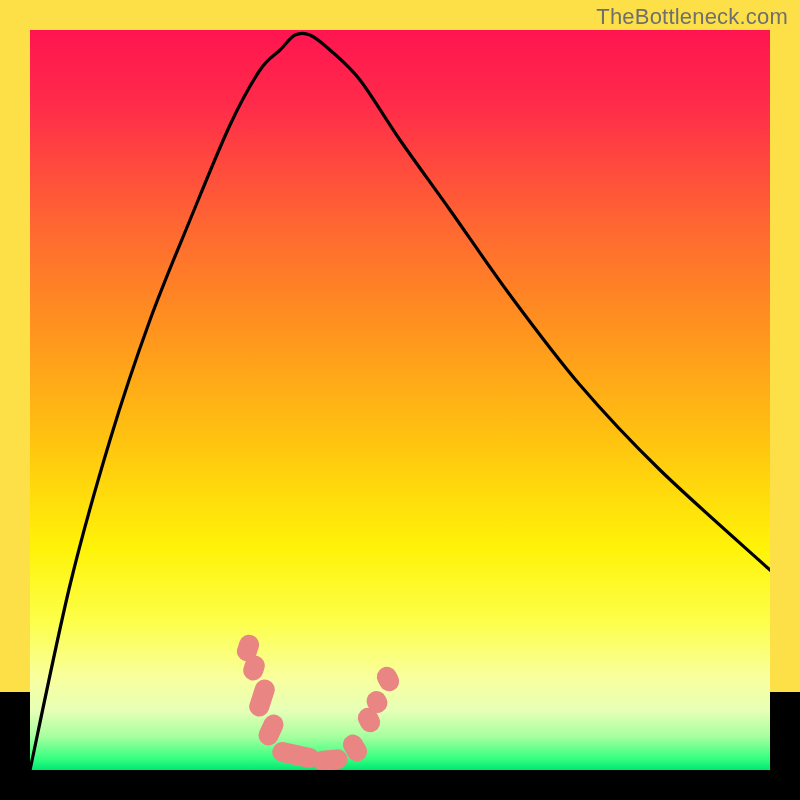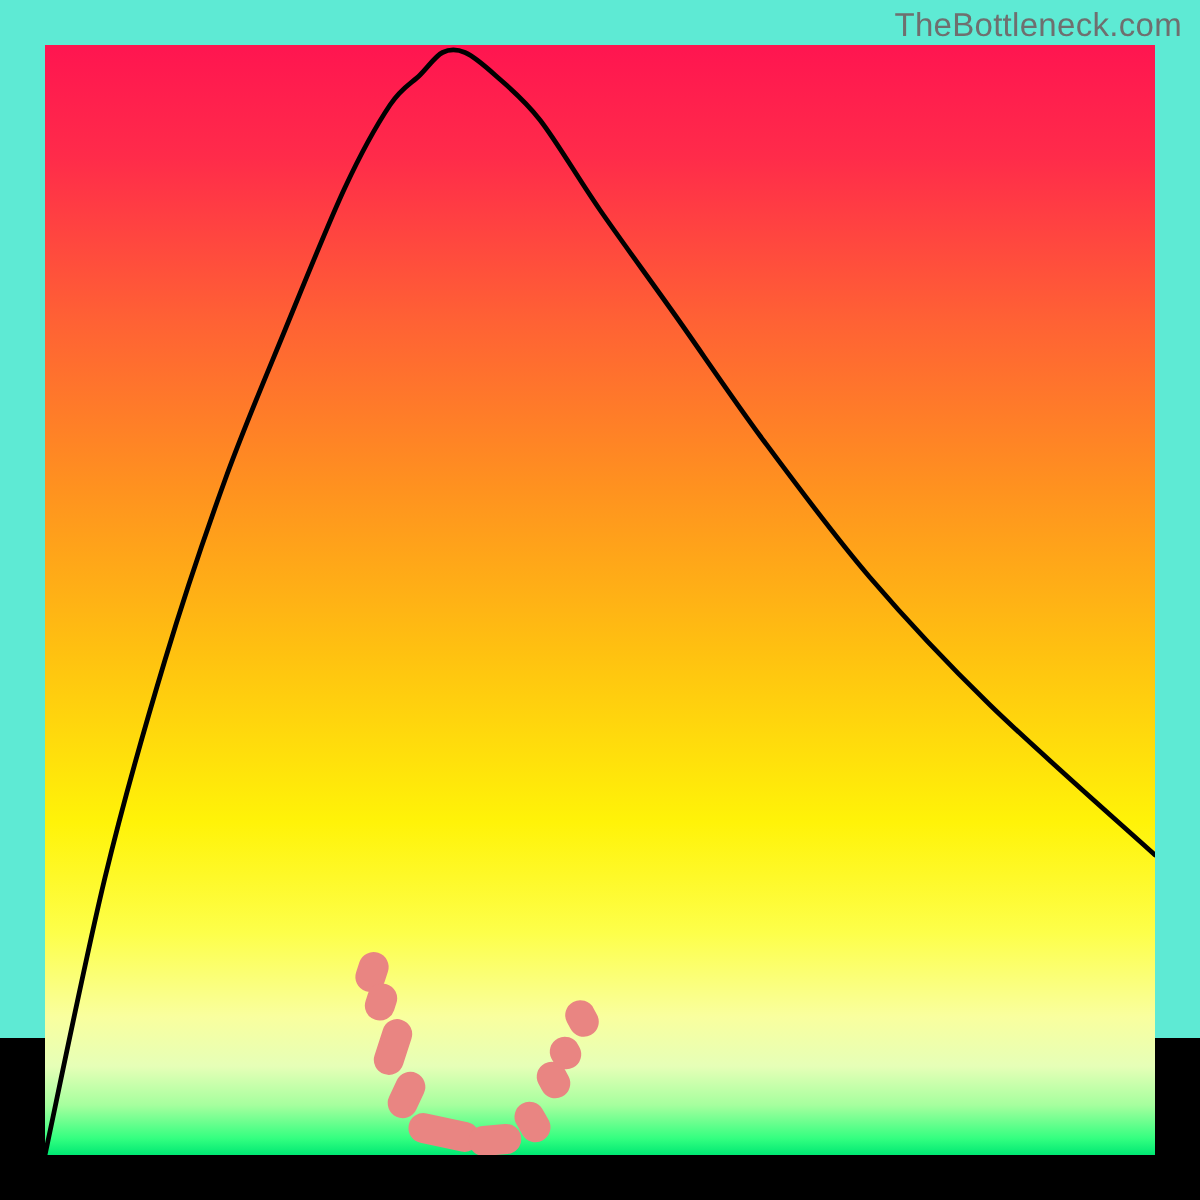--- a/index.html
+++ b/index.html
@@ -8,21 +8,21 @@
     width: 800px;
     height: 800px;
     background: #000;
     overflow: hidden;
     font-family: Arial, Helvetica, sans-serif;
   }
   .frame {
     position: relative;
     width: 800px;
     height: 692px;
-    background: #5eead4;
+    background: #fde047;
   }
   .watermark {
     position: absolute;
     top: 4px;
     right: 12px;
     color: #6f6f6f;
     font-size: 22px;
     font-weight: 400;
     letter-spacing: 0.2px;
     z-index: 10;

